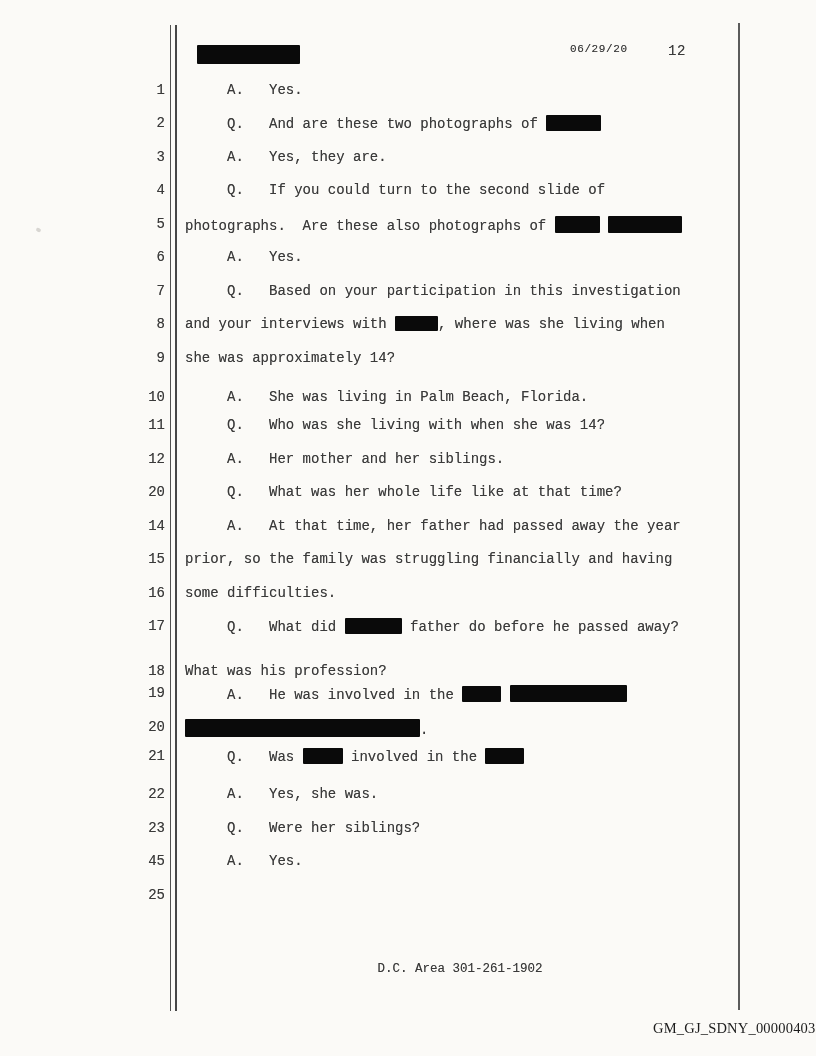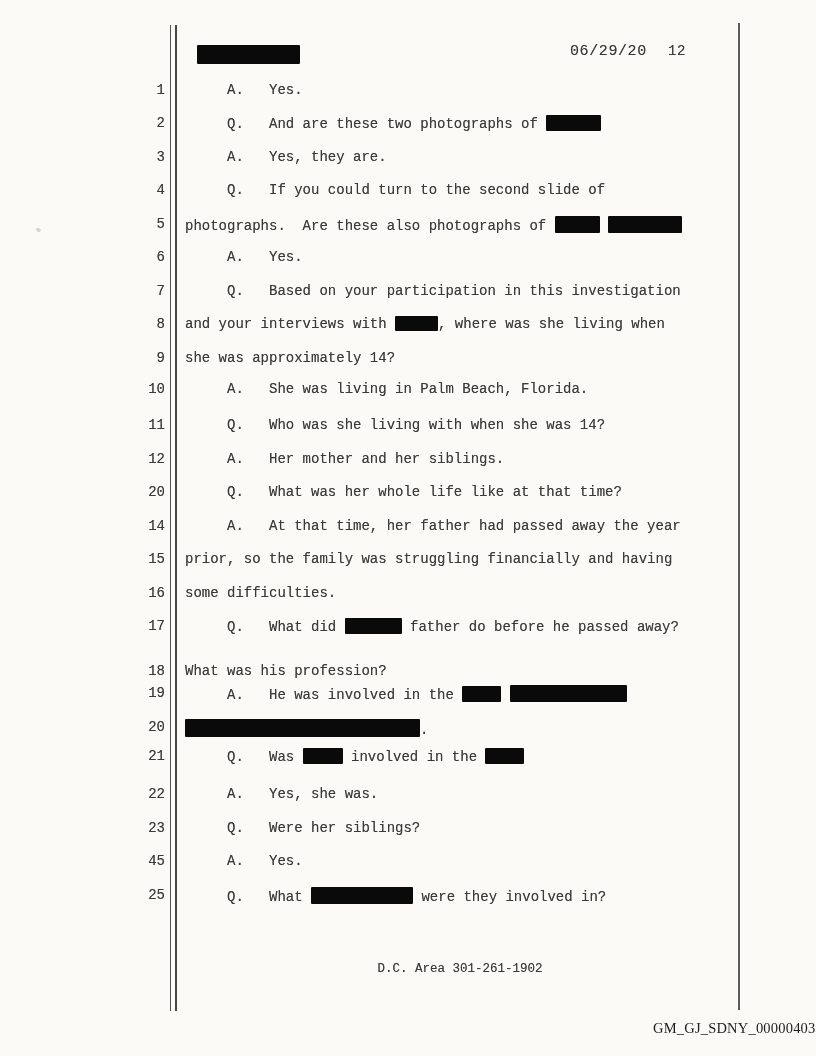--- a/index.html
+++ b/index.html
@@ -18,21 +18,21 @@
     position:relative;
   }
   .page{position:absolute;inset:0;}
   
   .vrule{position:absolute;background:var(--rule);}
   .vrule.left-outer{left:170px;top:25px;width:1.4px;height:986px;opacity:.85;}
   .vrule.left-inner{left:175px;top:25px;width:2.2px;height:986px;opacity:.9;}
   .vrule.right{left:738px;top:23px;width:1.6px;height:987px;opacity:.8;}
   
   .hdr-redact{position:absolute;left:197px;top:45px;width:103px;height:19px;background:var(--redaction);border-radius:1px;}
-  .hdr-date{position:absolute;left:570px;top:43px;font-size:15px;white-space:pre;letter-spacing:.6px;}
+  .hdr-date{position:absolute;left:570px;top:43px;font-size:11px;white-space:pre;letter-spacing:.6px;}
   .hdr-page{position:absolute;left:668px;top:43px;font-size:14px;letter-spacing:.6px;}
   
   .tlines{position:absolute;left:0;top:0;width:816px;}
   .tline{position:absolute;left:0;height:22px;width:760px;font-size:14px;}
   .lnum{position:absolute;left:128px;width:37px;text-align:right;white-space:pre;}
   .ltext{position:absolute;left:185px;white-space:pre;}
   .tline, .footer, .hdr-date, .hdr-page{
     text-shadow:0 0 .5px rgba(58,58,58,.55);
   }
   .redact{
@@ -96,21 +96,21 @@
         <span class="ltext">     Q.   Based on your participation in this investigation</span>
       </div>
       <div class="tline" style="top: 316.35px;">
         <span class="lnum">8</span>
         <span class="ltext">and your interviews with <span class="redact" style="width: 43px; height: 15px;"></span>, where was she living when</span>
       </div>
       <div class="tline" style="top: 349.9px;">
         <span class="lnum">9</span>
         <span class="ltext">she was approximately 14?</span>
       </div>
-      <div class="tline" style="top: 381px;">
+      <div class="tline" style="top: 389px;">
         <span class="lnum">10</span>
         <span class="ltext">     A.   She was living in Palm Beach, Florida.</span>
       </div>
       <div class="tline" style="top: 417px;">
         <span class="lnum">11</span>
         <span class="ltext">     Q.   Who was she living with when she was 14?</span>
       </div>
       <div class="tline" style="top: 450.55px;">
         <span class="lnum">12</span>
         <span class="ltext">     A.   Her mother and her siblings.</span>
@@ -158,21 +158,20 @@
       <div class="tline" style="top: 819.6px;">
         <span class="lnum">23</span>
         <span class="ltext">     Q.   Were her siblings?</span>
       </div>
       <div class="tline" style="top: 853.15px;">
         <span class="lnum">45</span>
         <span class="ltext">     A.   Yes.</span>
       </div>
       <div class="tline" style="top: 886.7px;">
         <span class="lnum">25</span>
-        <span class="ltext">     Q.   What <span class="redact" style="width: 102px; height: 17px;"></span> were they involved in?</span>
       </div>
     </div>
 
   <div class="footer">
     <div>D.C. Area 301-261-1902</div>
     
   </div>
 
   <div class="bates">GM_GJ_SDNY_00000403</div>
 

